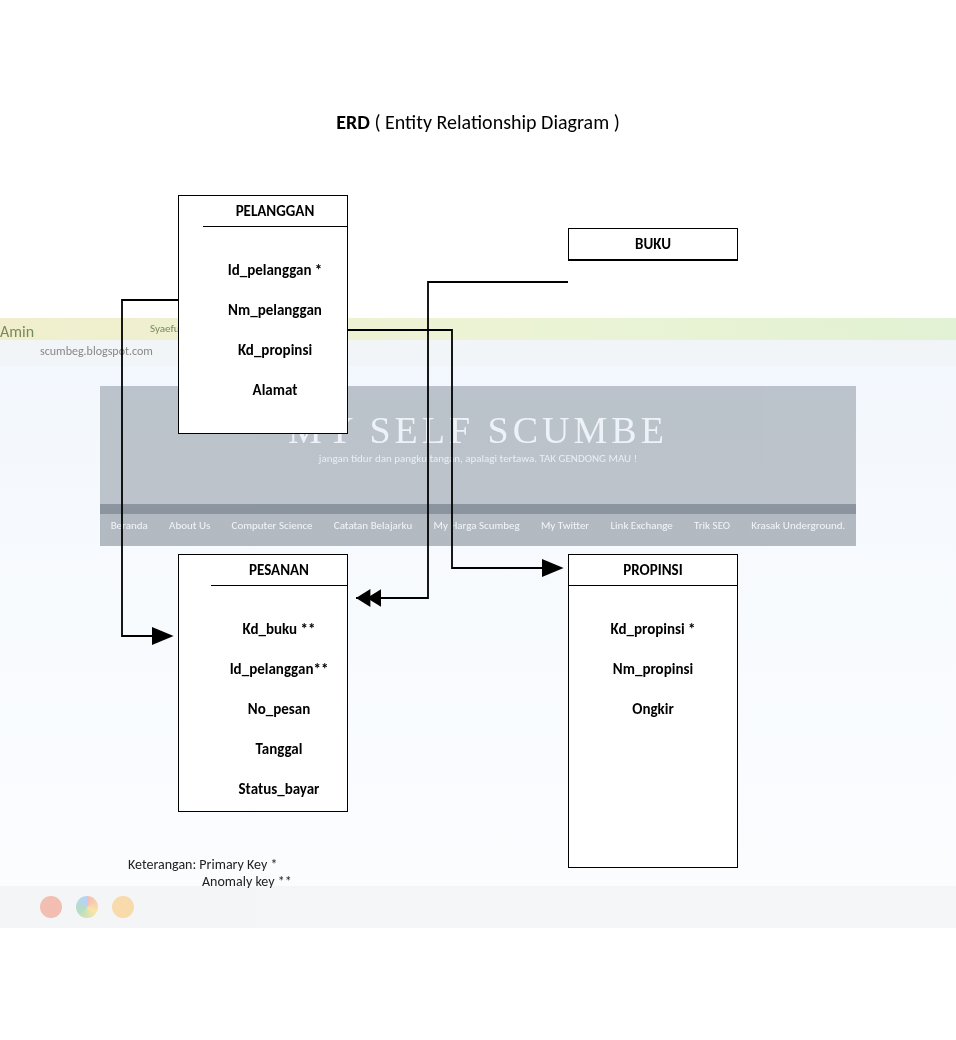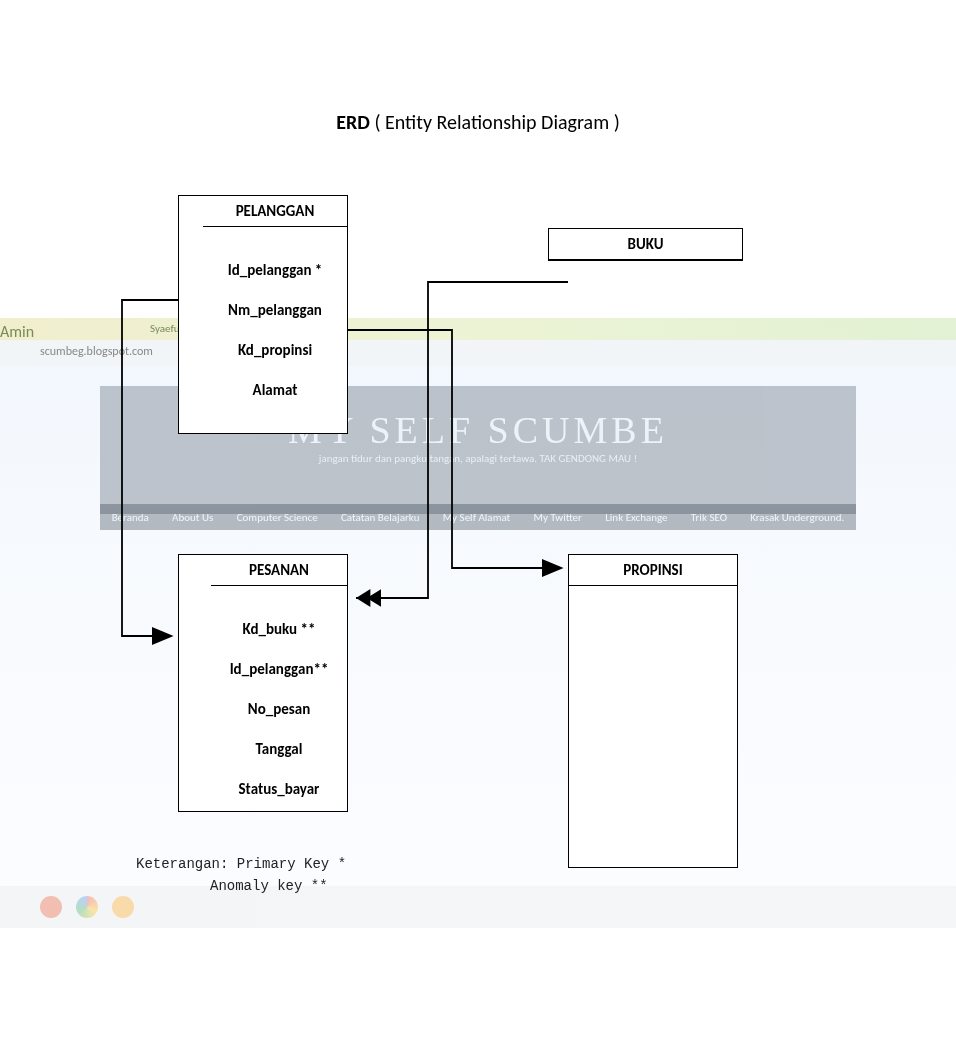--- a/index.html
+++ b/index.html
@@ -61,21 +61,21 @@
   .bg-banner .big {
     font-family: Liberation Serif, serif;
     font-size: 38px; letter-spacing: 4px;
     padding-top: 22px; color:#dfe6ee;
   }
   .bg-banner .small {
     font-size: 11px; color:#cfd8e2;
   }
   .bg-nav {
     position:absolute;
-    left:100px; top:504px; width:756px; height:26px;
+    left:100px; top:504px; width:756px; height:42px;
     background:#1a2a3a; opacity:0.30;
     display:flex; justify-content:space-around; align-items:center;
     font-size:11px; color:#e8eef6;
   }
   .bg-taskbar {
     position:absolute;
     left:0; top:886px; width:956px; height:42px;
     background:#e9e9e9; opacity:0.35;
     display:flex; gap:14px; align-items:center; padding-left:40px;
   }
@@ -94,31 +94,30 @@
     font-weight: 700;
     padding: 6px 4px;
   }
   .entity .body {
     text-align: center;
     padding: 12px 8px;
     font-weight: 600;
   }
   .entity .body div { margin: 22px 0; }
   #ent-pelanggan { left: 178px; top: 195px; width: 170px; padding-left: 24px; }
-  #ent-buku      { left: 548px; top: 228px; width: 195px; }
+  #ent-buku      { left: 568px; top: 228px; width: 170px; }
   #ent-pesanan   { left: 178px; top: 554px; width: 170px; height:258px;padding-left:32px; }
   #ent-propinsi  { left: 568px; top: 554px; width: 170px; height:314px; }
   
   .legend {
-    position:absolute; left:136px; top:856px;
+    position:absolute; left:128px; top:856px;
     font-size:14px; color:#222;
     z-index:2;
-    font-family:Liberation Mono, monospace;
-  }
-  .legend .l2 { padding-left:74px;margin-top:6px; }
+  }
+  .legend .l2 { padding-left:74px; }
   
   svg.connectors {
     position:absolute; left:0; top:0; width:956px; height:1040px;
     z-index:1;
   }
 </style>
 </head>
 <body>
 
 <div class="title-wrap">
@@ -134,21 +133,21 @@
 <div class="bg-urltext">scumbeg.blogspot.com</div>
 <div class="bg-banner">
   <div class="big">MY SELF SCUMBE</div>
   <div class="small">jangan tidur dan pangku tangan, apalagi tertawa. TAK GENDONG MAU !</div>
 </div>
 <div class="bg-nav">
   <span>Beranda</span>
   <span>About Us</span>
   <span>Computer Science</span>
   <span>Catatan Belajarku</span>
-  <span>My Self Alamat</span>
+  <span>My Harga Scumbeg</span>
   <span>My Twitter</span>
   <span>Link Exchange</span>
   <span>Trik SEO</span>
   <span>Krasak Underground.</span>
 </div>
 <div class="bg-taskbar">
   <span class="tb-ico" style="background:#e44d26"></span>
   <span class="tb-ico" style="background:conic-gradient(#ea4335,#fbbc05,#34a853,#4285f4)"></span>
   <span class="tb-ico" style="background:#f39c12"></span>
 </div>
@@ -191,18 +190,23 @@
     <div>Kd_buku **</div>
     <div>Id_pelanggan**</div>
     <div>No_pesan</div>
     <div>Tanggal</div>
     <div>Status_bayar</div>
   </div>
 </div>
 
 <div id="ent-propinsi" class="entity">
   <div class="hdr">PROPINSI</div>
+  <div class="body">
+    <div>Kd_propinsi *</div>
+    <div>Nm_propinsi</div>
+    <div>Ongkir</div>
+  </div>
 </div>
 
 <div class="legend">
   <div>Keterangan: Primary Key *</div>
   <div class="l2">Anomaly key **</div>
 </div>
 
 </body></html>

